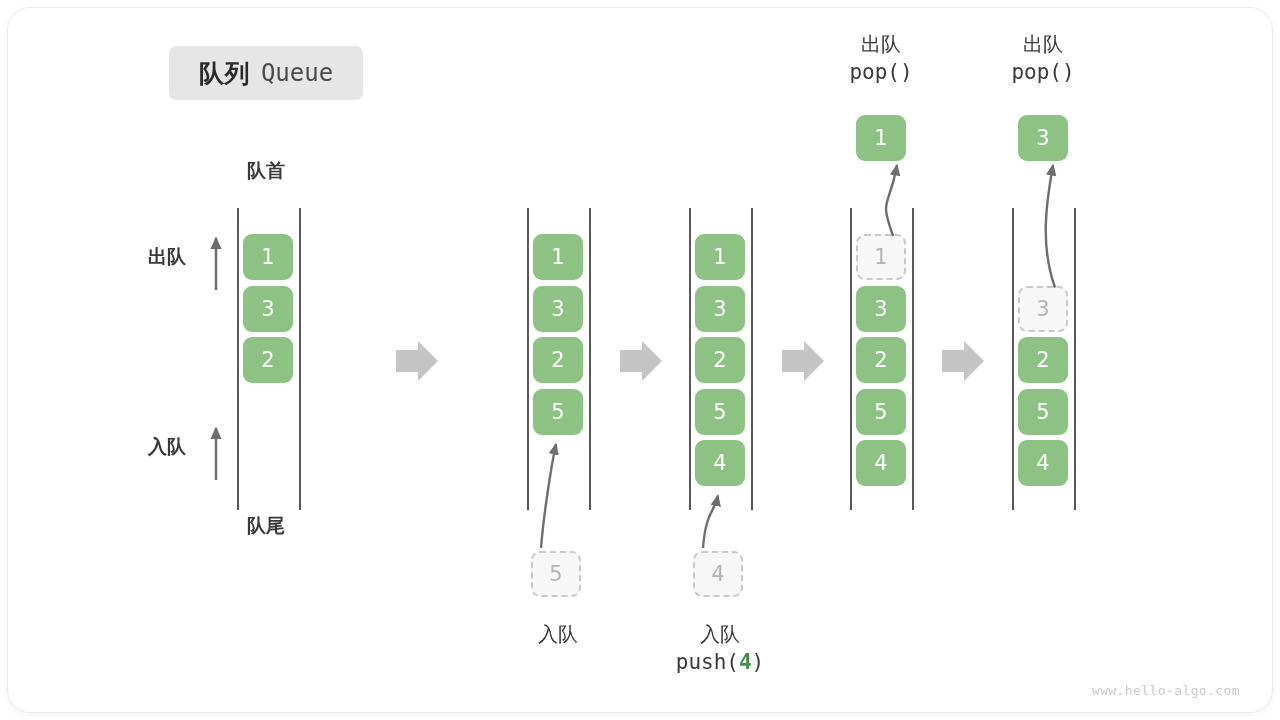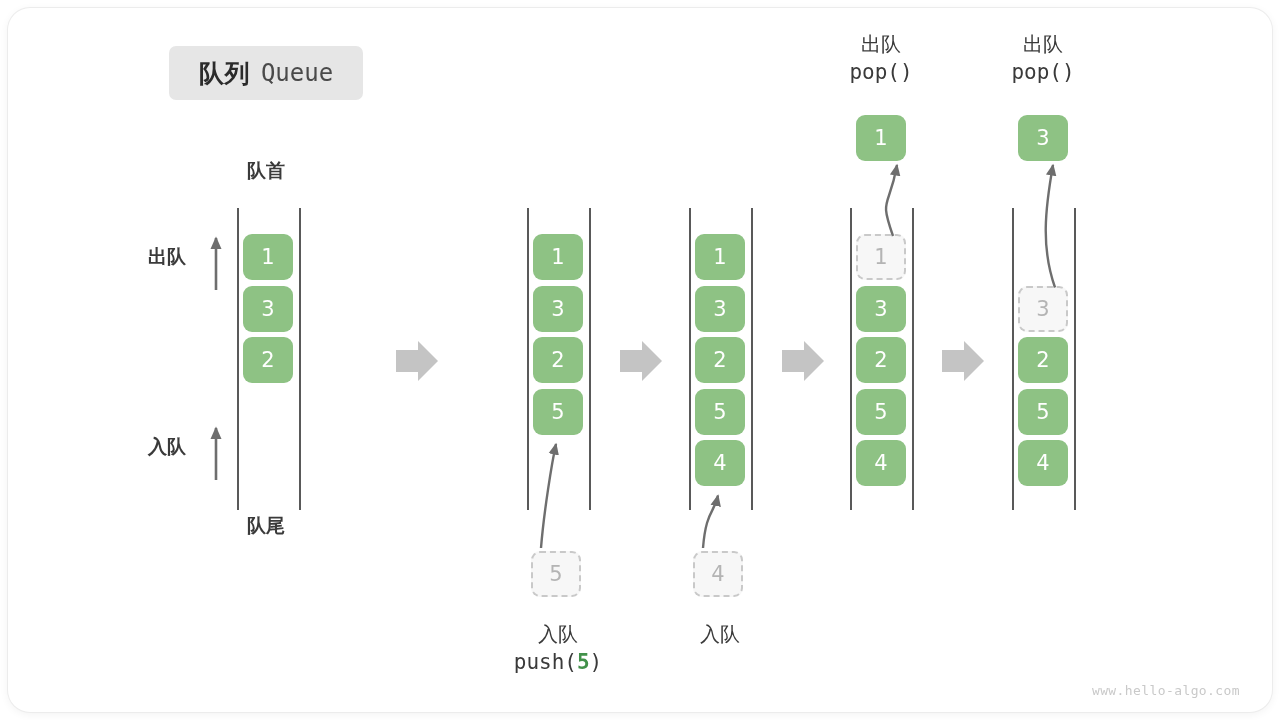--- a/index.html
+++ b/index.html
@@ -164,32 +164,32 @@
       <div class="box" style="left: 243px; top: 337px; background: rgb(142, 194, 132);">2</div>
       <div class="rail" style="left: 527px; top: 208px; height: 302px; background: rgb(89, 89, 89);"></div>
       <div class="rail" style="left: 589px; top: 208px; height: 302px; background: rgb(89, 89, 89);"></div>
       <div class="box" style="left: 533px; top: 234px; background: rgb(142, 194, 132);">1</div>
       <div class="box" style="left: 533px; top: 285.5px; background: rgb(142, 194, 132);">3</div>
       <div class="box" style="left: 533px; top: 337px; background: rgb(142, 194, 132);">2</div>
       <div class="box" style="left: 533px; top: 388.5px; background: rgb(142, 194, 132);">5</div>
       <div class="box ghost" style="left: 531px; top: 551px; background: rgb(247, 247, 247); border-color: rgb(201, 201, 201); color: rgb(180, 180, 180);">5</div>
       <div class="op-label" style="left: 468px; width: 180px; top: 620px;">
         <div class="op-cn">入队</div>
-        <div class="op-code">push(<span class="num" style="color: rgb(66, 145, 74);">5</span>)</div>
       </div>
       <div class="rail" style="left: 689px; top: 208px; height: 302px; background: rgb(89, 89, 89);"></div>
       <div class="rail" style="left: 751px; top: 208px; height: 302px; background: rgb(89, 89, 89);"></div>
       <div class="box" style="left: 695px; top: 234px; background: rgb(142, 194, 132);">1</div>
       <div class="box" style="left: 695px; top: 285.5px; background: rgb(142, 194, 132);">3</div>
       <div class="box" style="left: 695px; top: 337px; background: rgb(142, 194, 132);">2</div>
       <div class="box" style="left: 695px; top: 388.5px; background: rgb(142, 194, 132);">5</div>
       <div class="box" style="left: 695px; top: 440px; background: rgb(142, 194, 132);">4</div>
       <div class="box ghost" style="left: 693px; top: 551px; background: rgb(247, 247, 247); border-color: rgb(201, 201, 201); color: rgb(180, 180, 180);">4</div>
       <div class="op-label" style="left: 630px; width: 180px; top: 620px;">
         <div class="op-cn">入队</div>
+        <div class="op-code">push(<span class="num" style="color: rgb(66, 145, 74);">4</span>)</div>
       </div>
       <div class="rail" style="left: 850px; top: 208px; height: 302px; background: rgb(89, 89, 89);"></div>
       <div class="rail" style="left: 912px; top: 208px; height: 302px; background: rgb(89, 89, 89);"></div>
       <div class="box ghost" style="left: 856px; top: 234px; background: rgb(247, 247, 247); border-color: rgb(201, 201, 201); color: rgb(180, 180, 180);">1</div>
       <div class="box" style="left: 856px; top: 285.5px; background: rgb(142, 194, 132);">3</div>
       <div class="box" style="left: 856px; top: 337px; background: rgb(142, 194, 132);">2</div>
       <div class="box" style="left: 856px; top: 388.5px; background: rgb(142, 194, 132);">5</div>
       <div class="box" style="left: 856px; top: 440px; background: rgb(142, 194, 132);">4</div>
       <div class="op-label" style="left: 791px; width: 180px; top: 30px;">
         <div class="op-cn">出队</div>

